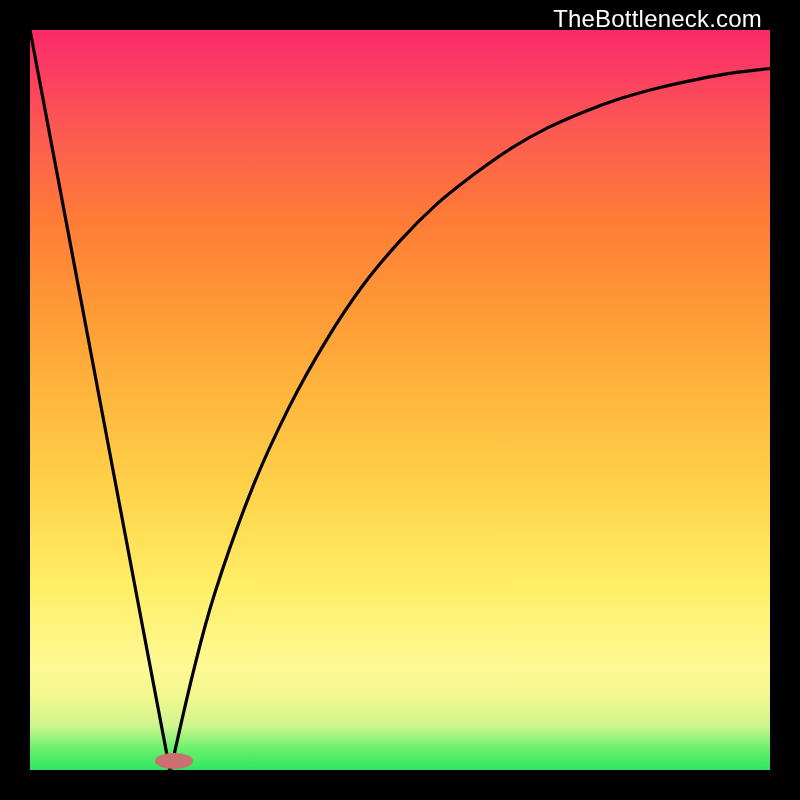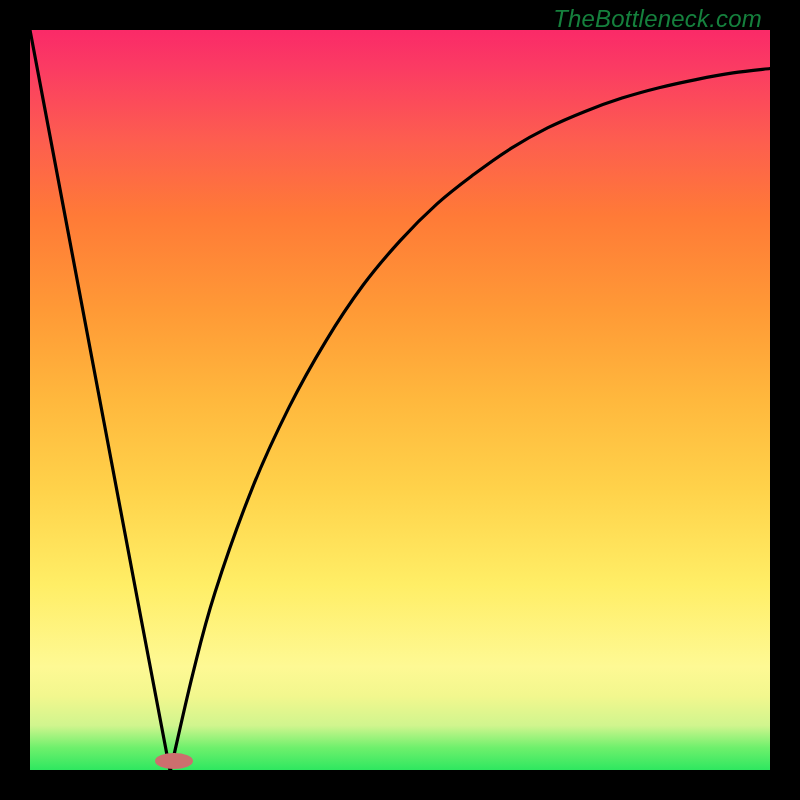--- a/index.html
+++ b/index.html
@@ -36,26 +36,25 @@
       #ff7a37 75%,
       #fd5e4f 85%,
       #fb3b63 95%,
       #fa2a68 100%
     );
   }
   .watermark {
     position: absolute;
     top: 5px;
     right: 38px;
-    color: #15803d;
+    color: #ffffff;
     font-size: 24px;
     font-weight: 400;
     letter-spacing: 0.2px;
     user-select: none;
-    font-style: italic;
   }
   svg.curves {
     position: absolute;
     left: 0;
     top: 0;
     width: 740px;
     height: 740px;
     overflow: visible;
   }
   .oval {

